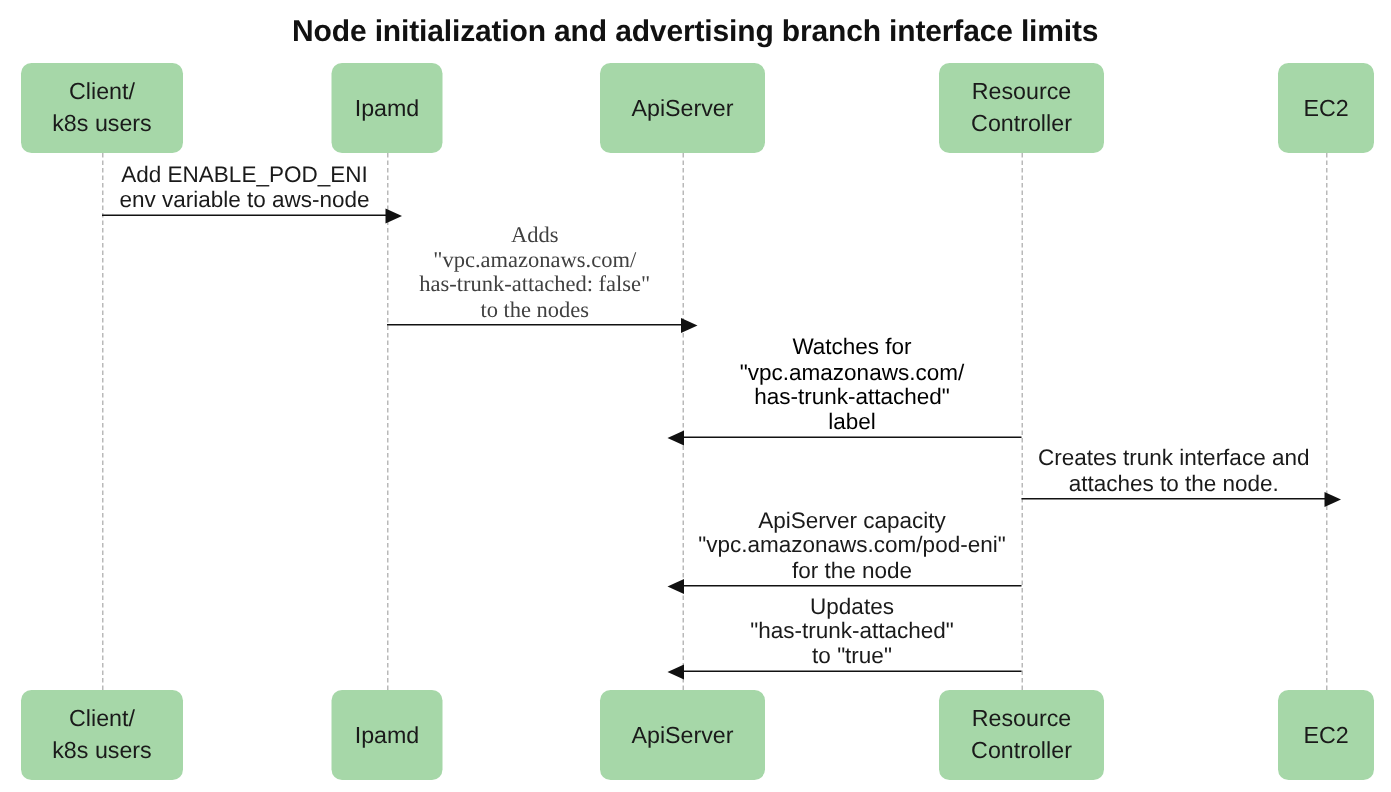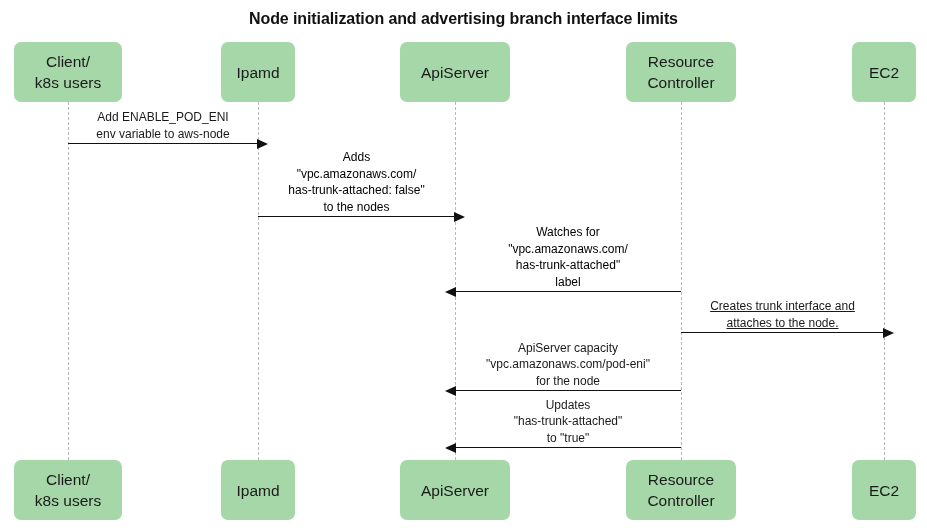--- a/index.html
+++ b/index.html
@@ -17,21 +17,21 @@
     height: 528px;
     background: #ffffff;
     overflow: hidden;
   }
   #diagram-title {
     position: absolute;
     left: 0;
     top: 10px;
     width: 927px;
     text-align: center;
-    font-size: 16px;
+    font-size: 20px;
     font-weight: bold;
     color: #111111;
     letter-spacing: -0.1px;
   }
   
   .participant-box {
     position: absolute;
     background: #a6d7a8;
     border-radius: 7px;
     display: flex;
@@ -51,21 +51,21 @@
     width: 0;
     border-left: 1px dashed #b9b9b9;
   }
   
   .message {
     position: absolute;
   }
   .msg-label {
     position: absolute;
     text-align: center;
-    font-size: 12px;
+    font-size: 15px;
     line-height: 16.4px;
     color: #1a1a1a;
     white-space: pre-line;
     box-sizing: border-box;
   }
   .msg-arrow {
     position: absolute;
     height: 0;
     border-top: 1.6px solid #111111;
   }
@@ -115,39 +115,39 @@
 
   <div id="messages-layer">
       <div class="message">
         <div class="msg-label" style="left: 68px; width: 190px; top: 109.2px; color: rgb(26, 26, 26);">Add ENABLE_POD_ENI
 env variable to aws-node</div>
         <div class="msg-arrow" style="left: 68px; top: 143px; width: 190px; border-top-color: rgb(17, 17, 17);">
           <div class="arrow-head right" style="border-left-color: rgb(17, 17, 17);"></div>
         </div>
       </div>
       <div class="message">
-        <div class="msg-label" style="left: 258px; width: 197px; top: 149.4px; color: #000000;">Adds
+        <div class="msg-label" style="left: 258px; width: 197px; top: 149.4px; color: #404040; font-family: Liberation Serif, serif;">Adds
 "vpc.amazonaws.com/
 has-trunk-attached: false"
 to the nodes</div>
         <div class="msg-arrow" style="left: 258px; top: 216px; width: 197px; border-top-color: rgb(17, 17, 17);">
           <div class="arrow-head right" style="border-left-color: rgb(17, 17, 17);"></div>
         </div>
       </div>
       <div class="message">
         <div class="msg-label" style="left: 455px; width: 226px; top: 224.4px; color: #000000;">Watches for
 "vpc.amazonaws.com/
 has-trunk-attached"
 label</div>
         <div class="msg-arrow" style="left: 455px; top: 291px; width: 226px; border-top-color: rgb(17, 17, 17);">
           <div class="arrow-head left" style="border-right-color: rgb(17, 17, 17);"></div>
         </div>
       </div>
       <div class="message">
-        <div class="msg-label" style="left: 681px; width: 203px; top: 298.2px; color: rgb(26, 26, 26); text-decoration: underline;">Creates trunk interface and
+        <div class="msg-label" style="left: 681px; width: 203px; top: 298.2px; color: rgb(26, 26, 26);">Creates trunk interface and
 attaches to the node.</div>
         <div class="msg-arrow" style="left: 681px; top: 332px; width: 203px; border-top-color: rgb(17, 17, 17);">
           <div class="arrow-head right" style="border-left-color: rgb(17, 17, 17);"></div>
         </div>
       </div>
       <div class="message">
         <div class="msg-label" style="left: 455px; width: 226px; top: 339.8px; color: rgb(26, 26, 26);">ApiServer capacity
 "vpc.amazonaws.com/pod-eni"
 for the node</div>
         <div class="msg-arrow" style="left: 455px; top: 390px; width: 226px; border-top-color: rgb(17, 17, 17);">

